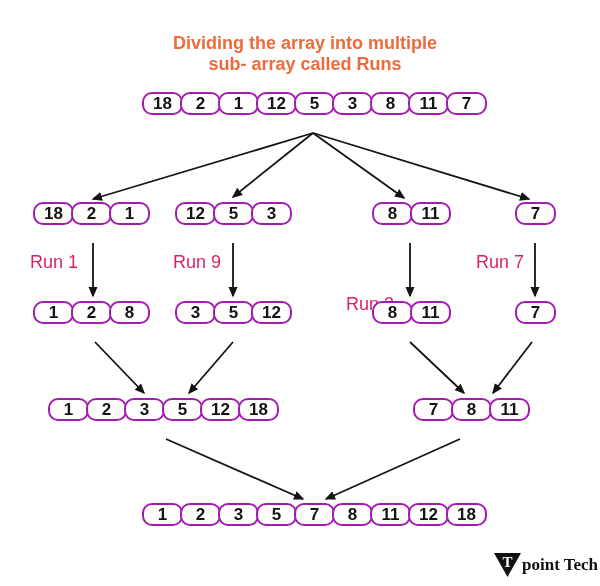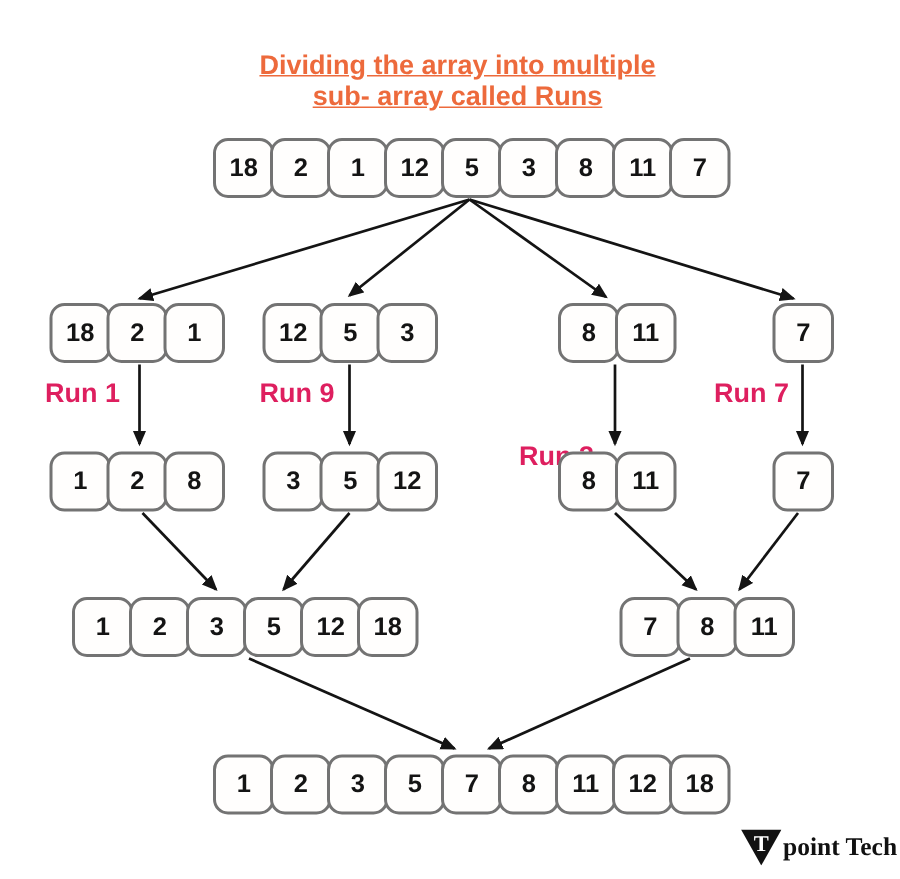--- a/index.html
+++ b/index.html
@@ -3,45 +3,45 @@
 <meta charset="utf-8">
 <style>
   html,body{margin:0;padding:0;}
   .canvas{
     position:relative; width:600px; height:586px; background:#ffffff;
     font-family:"Liberation Sans", sans-serif; overflow:hidden;
   }
   .arrows{position:absolute; left:0; top:0; width:600px; height:586px; pointer-events:none;}
   .title{
     position:absolute; left:145px; top:33px; width:320px; text-align:center;
-    color:#ed6a3c; font-size:18px; font-weight:bold; line-height:21px;text-decoration:underline;
+    color:#ed6a3c; font-size:18px; font-weight:bold; line-height:21px;
   }
   .array{position:absolute; display:flex;}
   .cell{
-    width:41px; height:40px; box-sizing:border-box; flex:0 0 41px;
-    border:2px solid #737373; border-radius:10px; background:#fffefd;
+    width:41px; height:23px; box-sizing:border-box; flex:0 0 41px;
+    border:2px solid #a21caf; border-radius:10px; background:#fffefd;
     display:flex; align-items:center; justify-content:center;
     font-size:17px; font-weight:bold; color:#141414;
   }
   .cell + .cell{margin-left:-3px;}
   .arr-initial{left:142px; top:92px;}
   .arr-run1{left:33px;  top:202px;}
   .arr-run2{left:175px; top:202px;}
   .arr-run3{left:372px; top:202px;}
   .arr-run4{left:515px; top:202px;}
   .arr-sorted1{left:33px;  top:301px;}
   .arr-sorted2{left:175px; top:301px;}
   .arr-sorted3{left:372px; top:301px;}
   .arr-sorted4{left:515px; top:301px;}
   .arr-merged-left{left:48px;  top:398px;}
   .arr-merged-right{left:413px; top:398px;}
   .arr-final{left:142px; top:503px;}
   .run-label{
     position:absolute; top:252px; color:#de1f5f;
-    font-size:18px; font-weight:bold; white-space:nowrap;
+    font-size:18px; font-weight:normal; white-space:nowrap;
   }
   .run1-label{left:30px;}
   .run2-label{left:173px;}
   .run3-label{left:346px;margin-top:42px;}
   .run4-label{left:476px;}
   .merging-label{
     position:absolute; left:25px; top:349px; color:#ed6a3c;
     font-size:15px; font-weight:bold; line-height:18px; white-space:nowrap;
   }
   .final-label{

